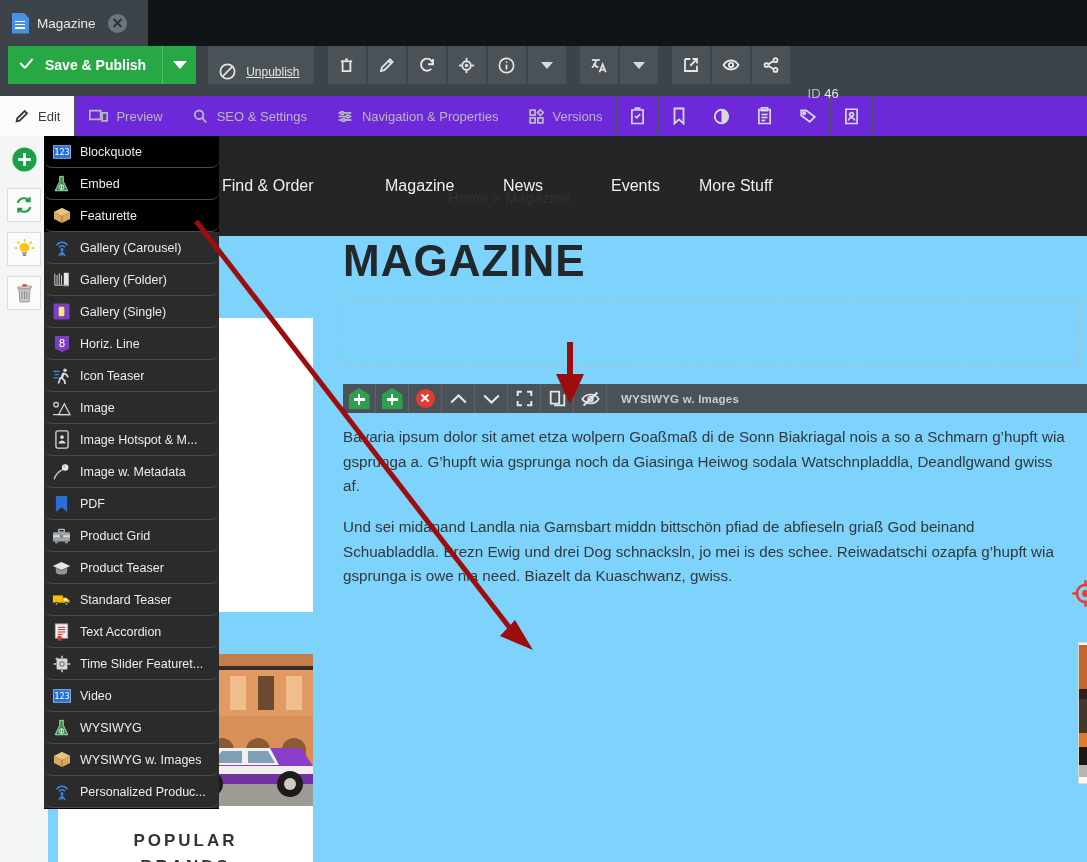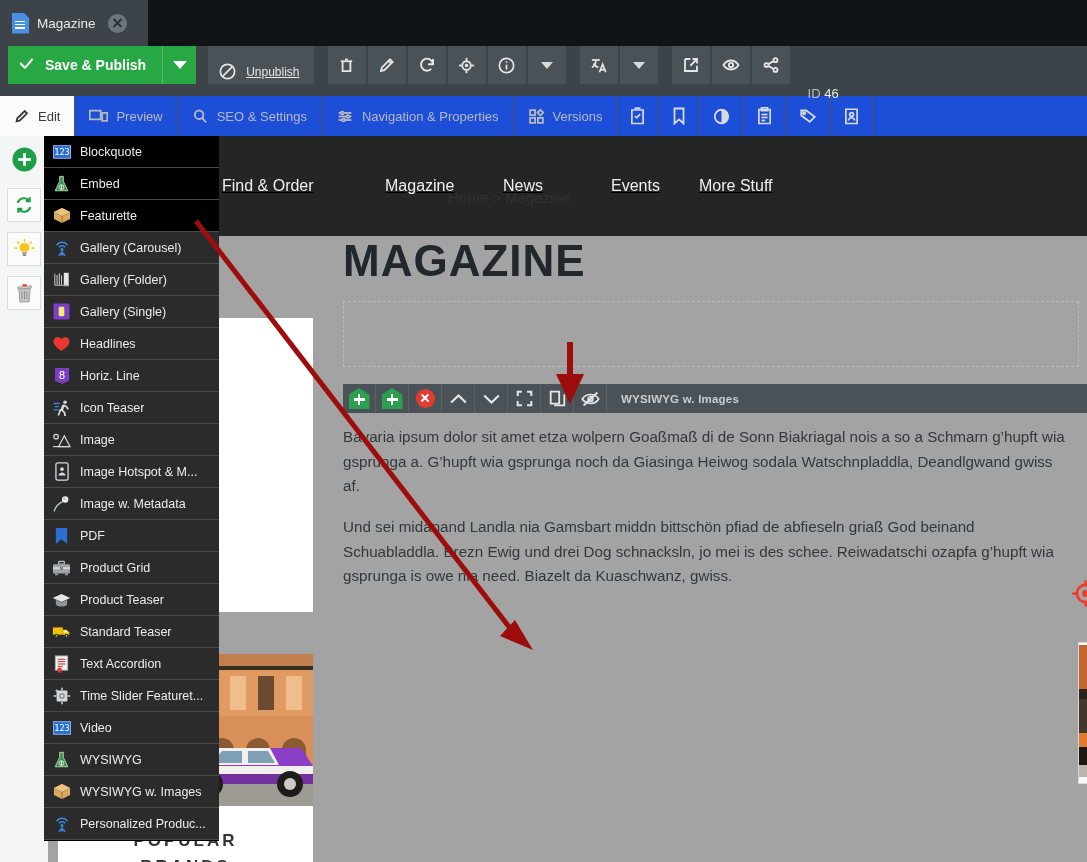--- a/index.html
+++ b/index.html
@@ -99,21 +99,21 @@
   .tb-id b { color: #e8e8e8; font-weight: normal; }
 
   
   .ico { display: block; }
   .ico path, .ico circle, .ico rect, .ico line, .ico polyline, .ico polygon {
     vector-effect: non-scaling-stroke;
   }
 
   
   .sectiontabs {
-    height: 40px; background: #1d4ed8; display: flex; align-items: stretch;
+    height: 40px; background: #6d28d9; display: flex; align-items: stretch;
     position: relative; z-index: 3;
   }
   .stab {
     display: flex; align-items: center; gap: 8px;
     padding: 0 14px; color: #b6babd; font-size: 13px;
     border-right: 1px solid #4e5559; cursor: pointer; white-space: nowrap;
   }
   .stab.active { background: #fbfbfb; color: #3b3b3b; }
   .stab.iconly { padding: 0 13px; }
 
@@ -145,31 +145,32 @@
   }
   .comp-panel .blackzone {
     position: absolute; left: 0; top: 0; right: 0; height: 96px;
     background: #000; z-index: -1;
   }
   .comp-item {
     height: 32px; display: flex; align-items: center; gap: 9px;
     padding: 0 8px; color: #ececec; cursor: pointer;
     border-bottom: 1px solid #4a4a4a;
     position: relative;
+    border-radius: 8px;
   }
   .comp-item.onblack { background: transparent; }
   .comp-item .cico {
     width: 19px; height: 19px; flex: none;
     display: flex; align-items: center; justify-content: center;
   }
   .comp-label { overflow: hidden; white-space: nowrap; text-overflow: ellipsis; }
 
   
   .preview {
-    flex: 1; position: relative; background: #a3a3a3; overflow: hidden; text-decoration: underline;
+    flex: 1; position: relative; background: #7dd3fc; overflow: hidden;
   }
   .site-header {
     height: 100px; background: #242526; display: flex; align-items: center;
     padding-left: 10px; position: relative;
   }
   .logo { width: 140px; height: 80px; flex: none; position: relative; }
   .nav {
     display: flex; align-items: center; gap: 0; margin-left: 24px;
     position: relative; z-index: 2;
   }
@@ -585,28 +586,20 @@
     <div class="comp-item">
       <span class="cico">
         <svg width="17" height="17" viewBox="0 0 18 18">
             <rect x=".5" y=".5" width="17" height="17" rx="1.5" fill="#7b3fc4"></rect>
             <rect x="6" y="4" width="6" height="10" rx="1.4" fill="#f5e87a"></rect>
           </svg>
       </span>
       <span class="comp-label">Gallery (Single)</span>
     </div>
 
-    <div class="comp-item">
-      <span class="cico">
-        <svg width="19" height="17" viewBox="0 0 20 18">
-            <path d="M10 17C2 11.5.5 8 2.3 4.4 4 1 8 1.4 10 4.5 12 1.4 16 1 17.7 4.4 19.5 8 18 11.5 10 17z" fill="#e8382f"></path>
-          </svg>
-      </span>
-      <span class="comp-label">Headlines</span>
-    </div>
 
     <div class="comp-item">
       <span class="cico">
         <svg width="16" height="18" viewBox="0 0 17 19">
             <path d="M1 1h15v13.5L8.5 18 1 14.5z" fill="#7b3fc4"></path>
             <text x="8.5" y="13" font-size="11" fill="#fff" text-anchor="middle" font-family="DejaVu Sans, sans-serif">8</text>
           </svg>
       </span>
       <span class="comp-label">Horiz. Line</span>
     </div>

